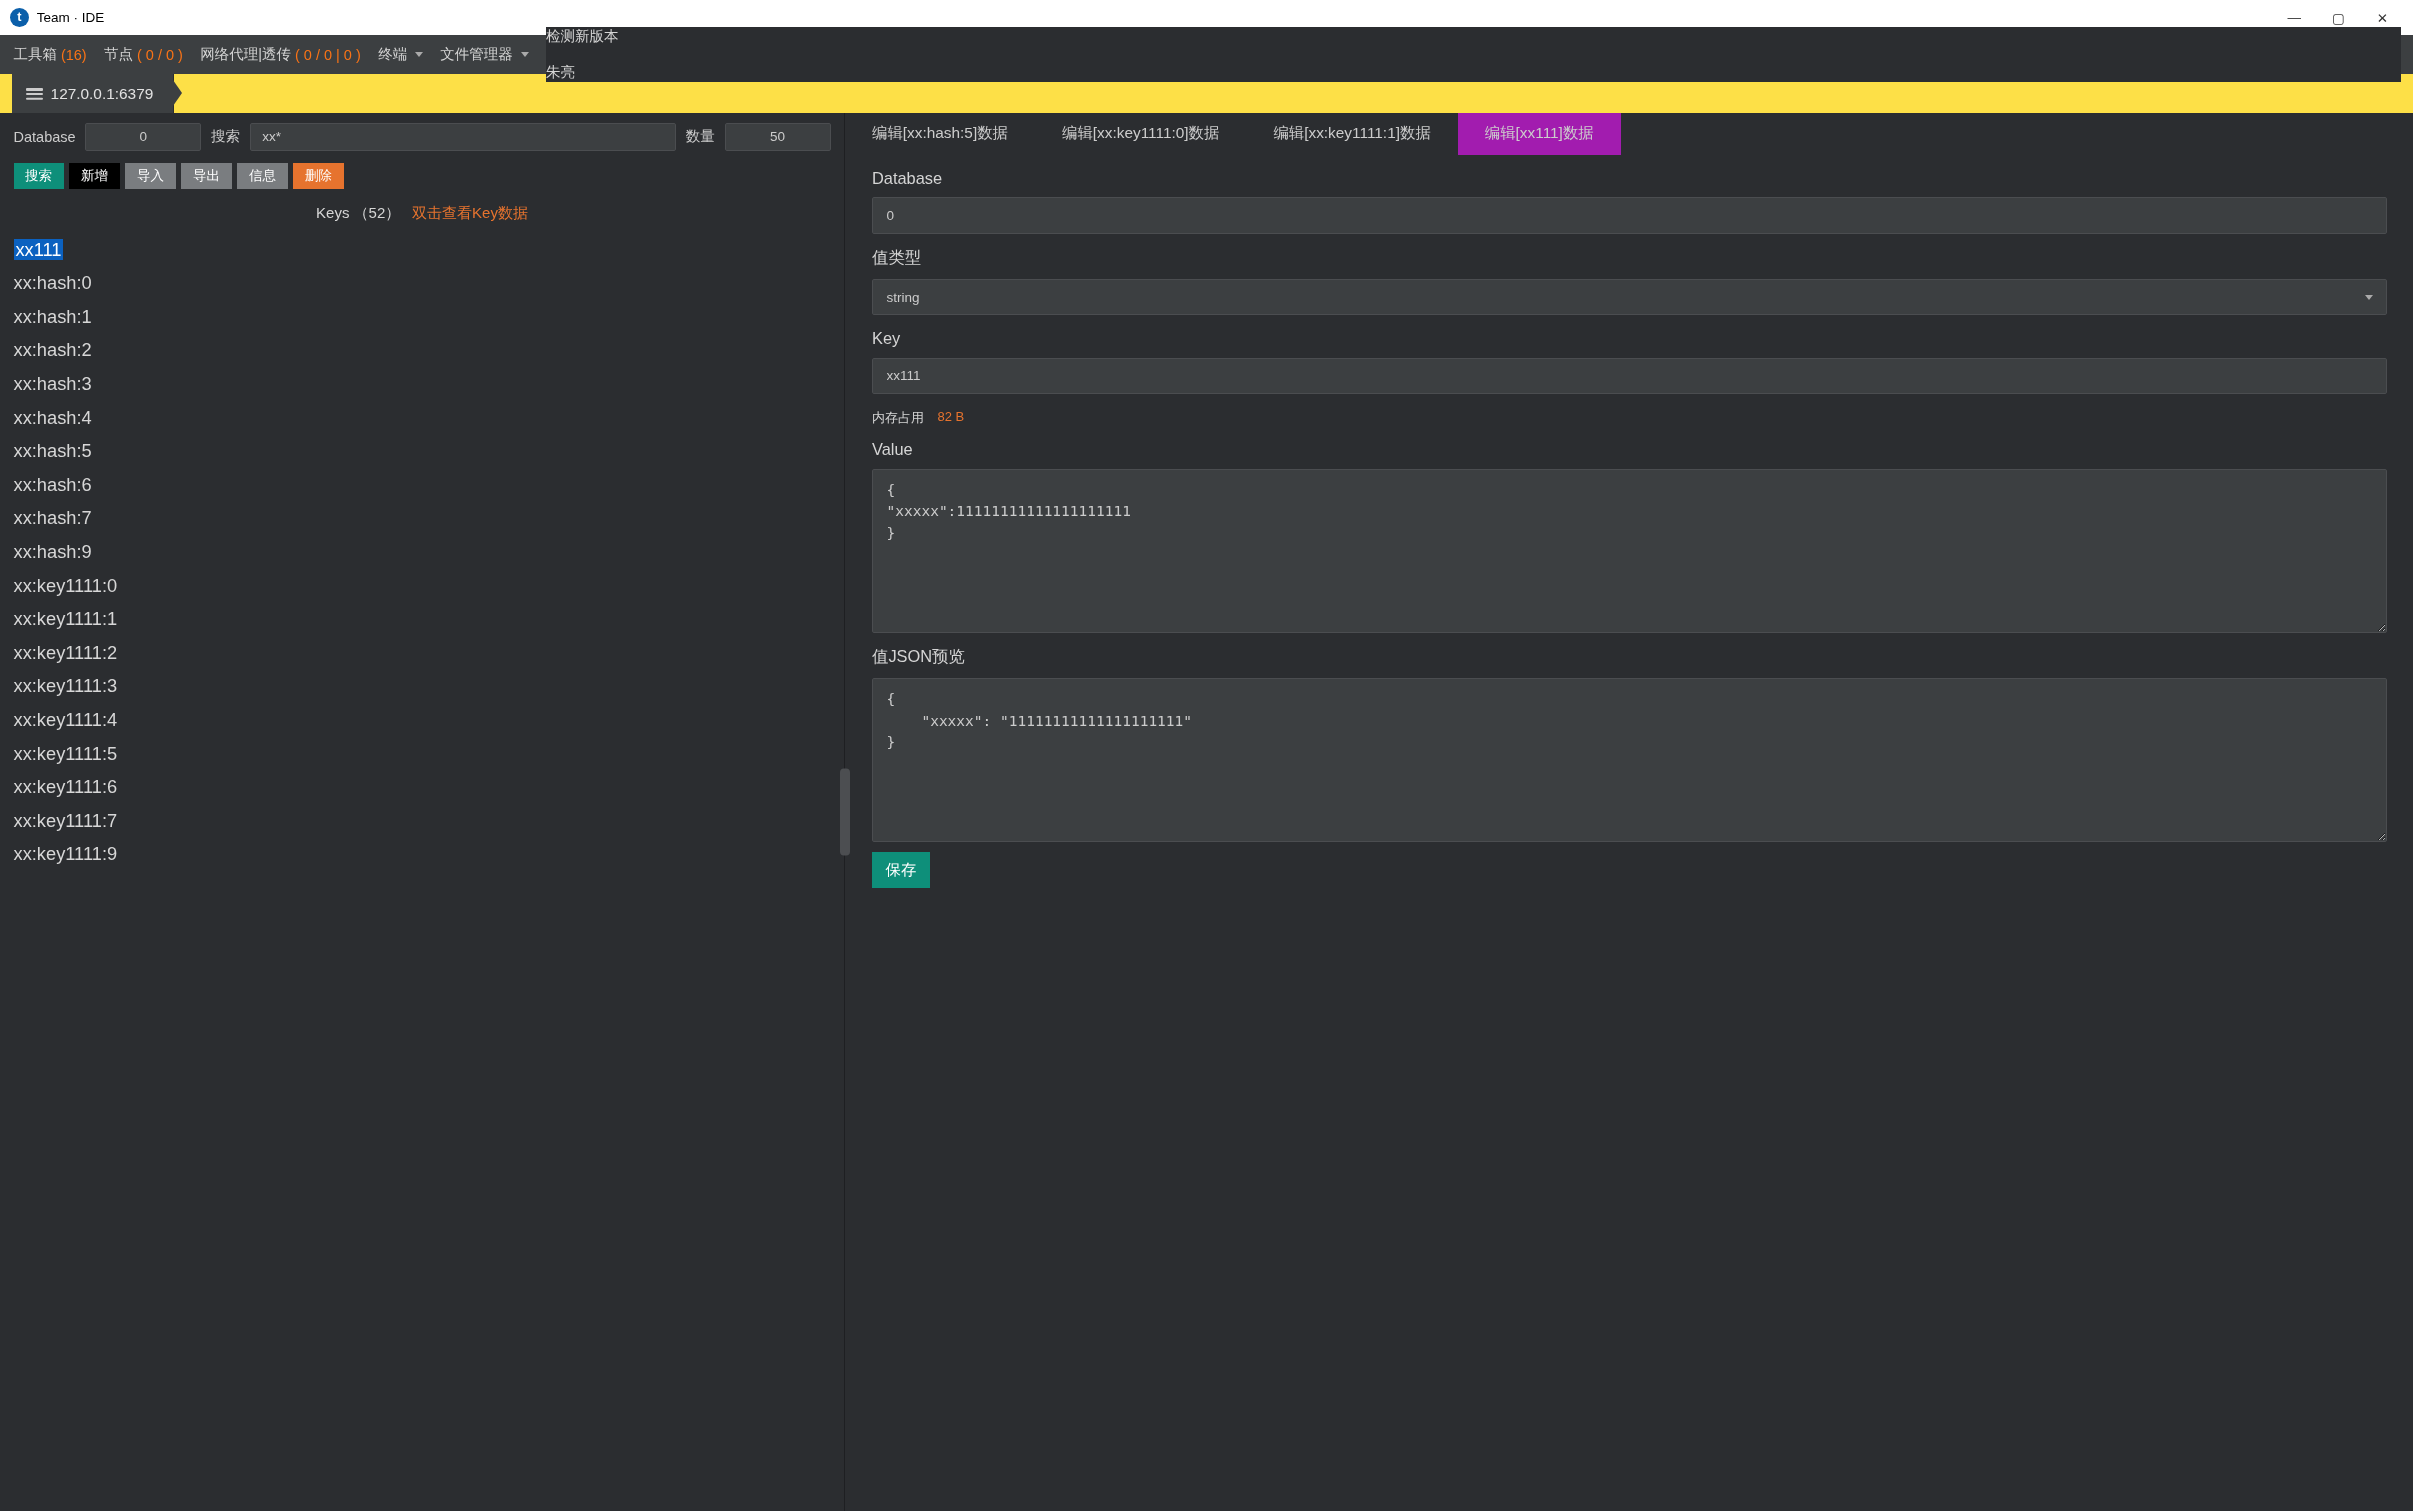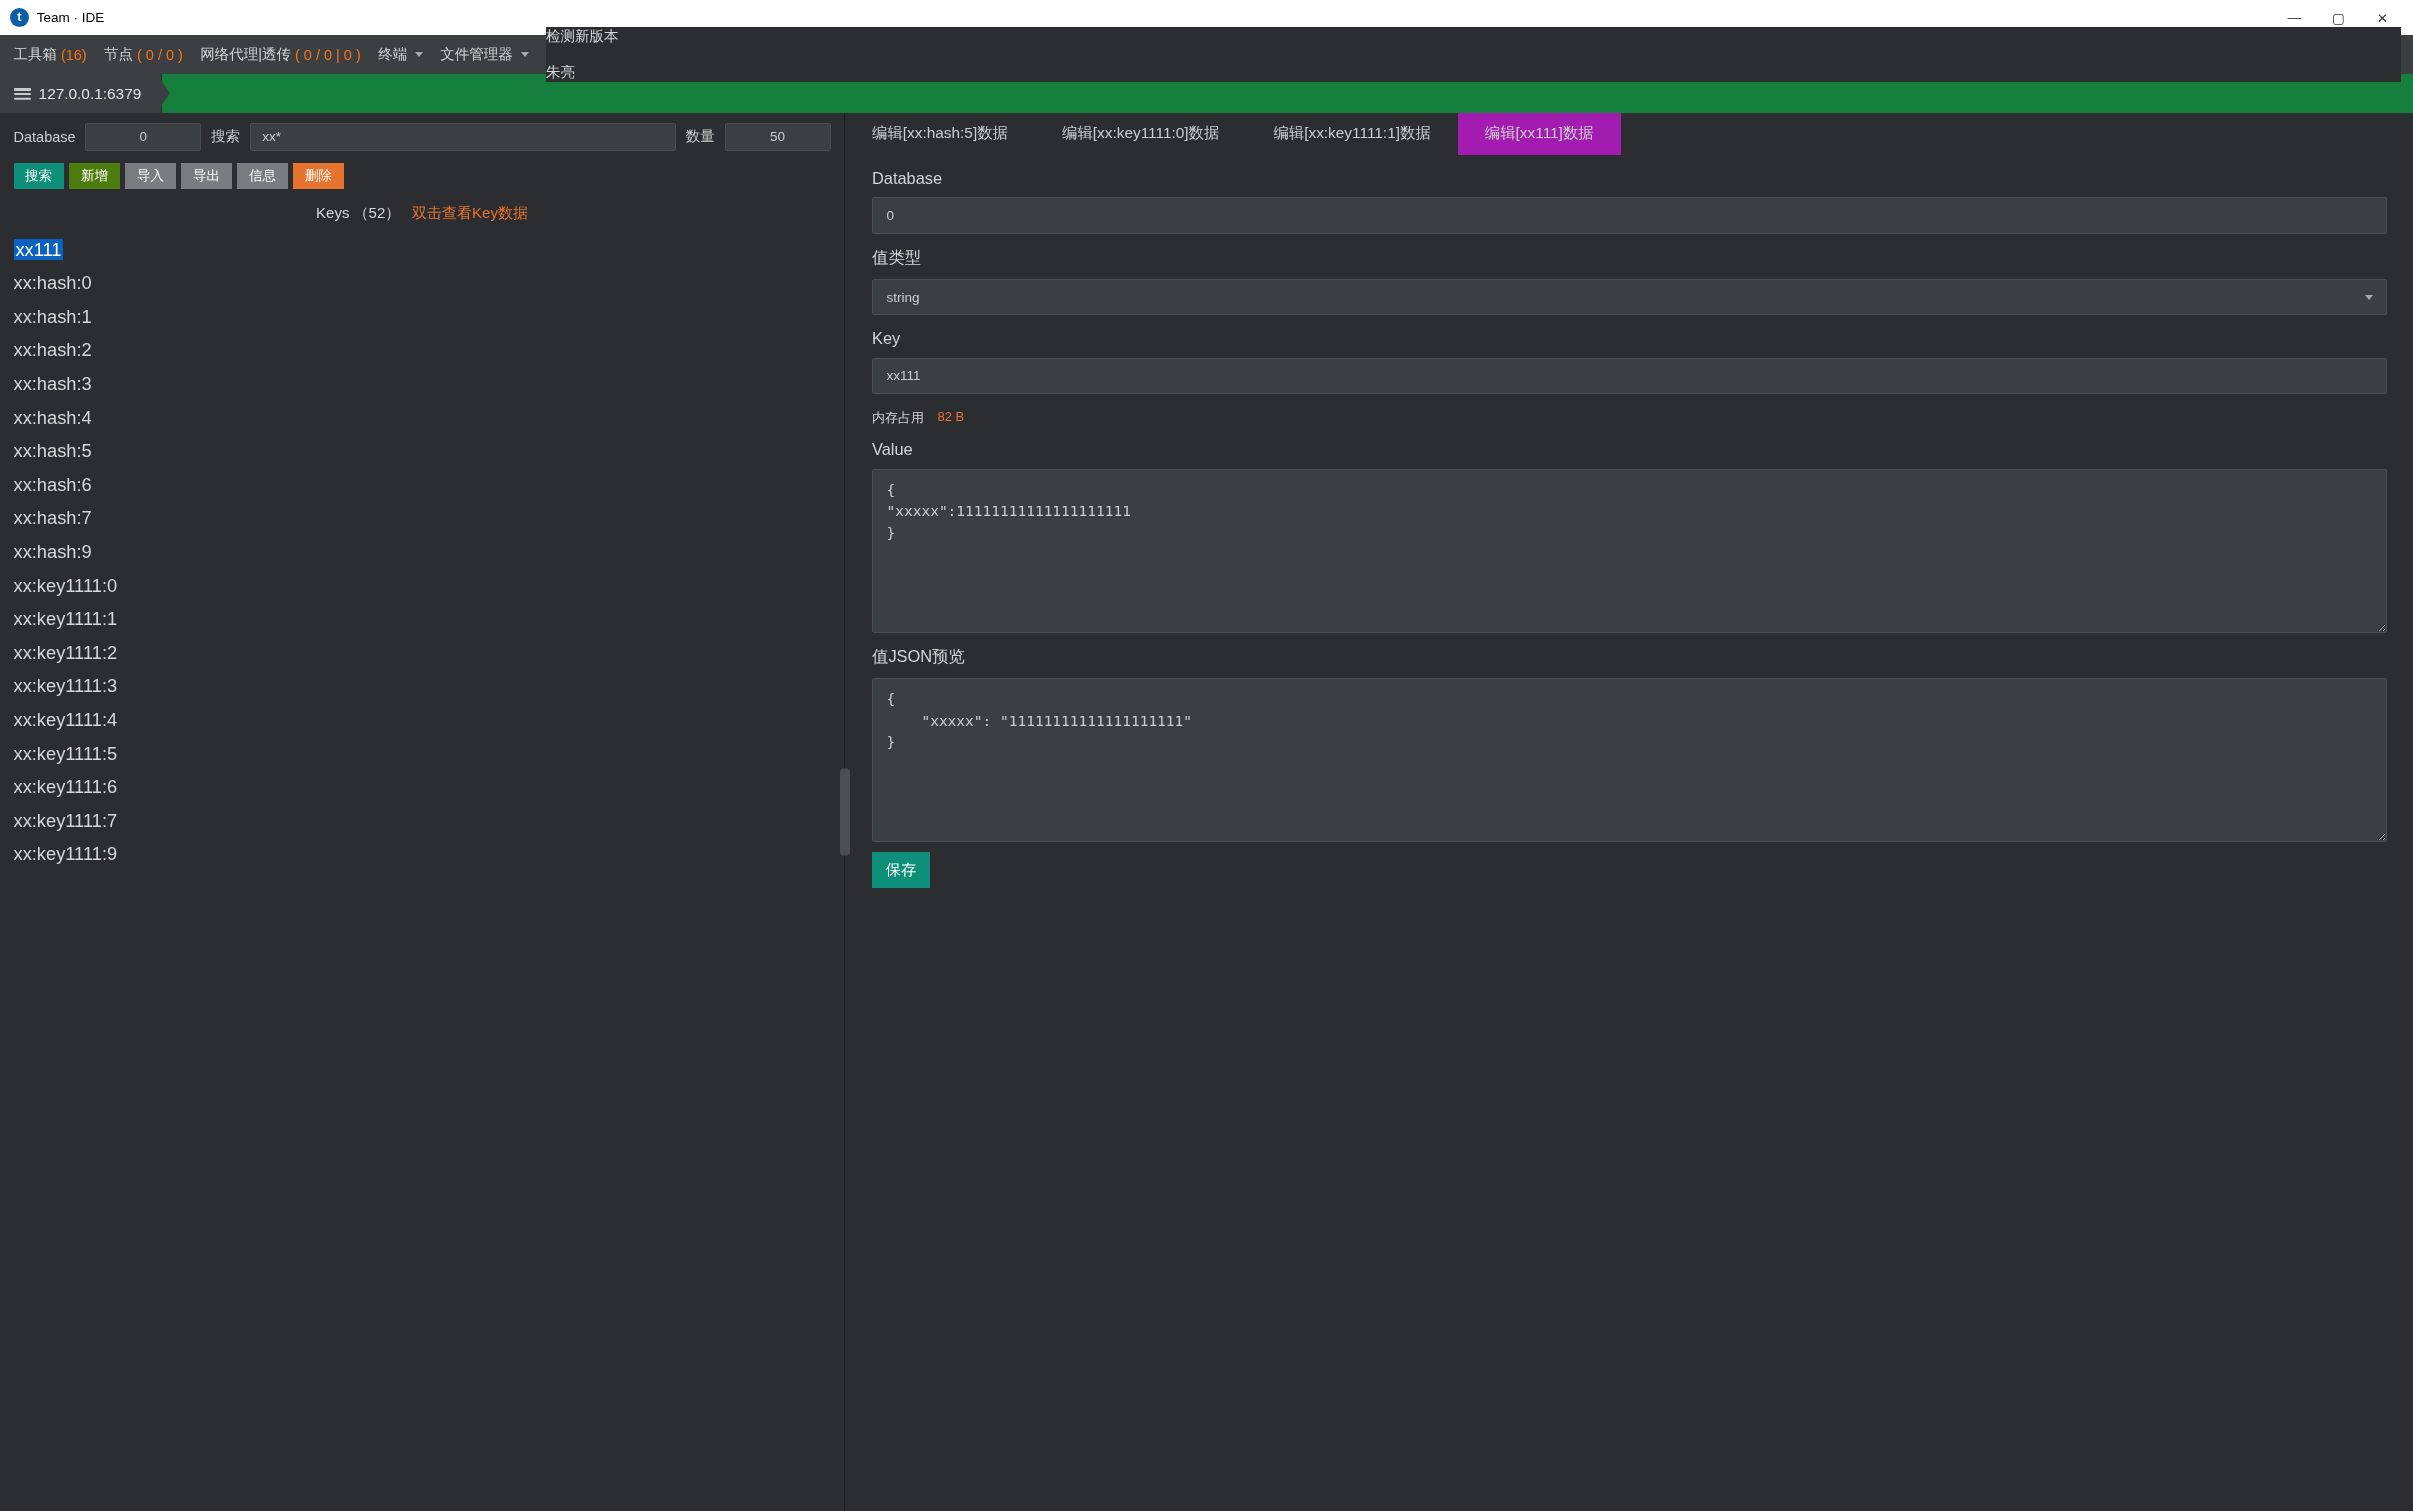--- a/index.html
+++ b/index.html
@@ -53,24 +53,24 @@
   padding: 0 13.5px;
   font-size: 14.5px;
   color: #d5d5d5;
   gap: 17.4px;
 }
 .menubar .menuitem { display: inline-flex; align-items: center; gap: 3.9px; cursor: pointer; }
 .bracketed { color: #f97316; }
 .menubar .right { margin-left: auto; display: flex; gap: 17.4px; }
 .connbar {
   height: 39px;
-  background: #15803d;
-  display: flex;
-  align-items: center;
-  padding: 0 0;
+  background: #fde047;
+  display: flex;
+  align-items: center;
+  padding: 0 12px;
   text-align: right;
 }
 .conn-tab {
   background: #3c3f41;
   height: 39px;
   display: flex;
   align-items: center;
   padding: 0 19.3px 0 13.5px;
   gap: 7.7px;
   font-size: 15.4px;
@@ -124,21 +124,21 @@
   gap: 5.8px;
 }
 .btn {
   border: none;
   color: #fff;
   padding: 3.9px 11.6px;
   font-size: 13.5px;
   cursor: pointer;
 }
 .btn.teal { background: #0e8f7a; }
-.btn.green { background: #4d7c0f; }
+.btn.green { background: #000000; }
 .btn.gray { background: #7a7d80; }
 .btn.orange { background: #e6732e; }
 .btn.save { font-size:15.4px; padding:7.7px 13.5px;}
 .keysheader {
   text-align: center;
   padding: 5.8px 0 9.7px;
   font-size: 15px;
   color: #d5d5d5;
 }
 .keysheader .orange { color: #e6732e; margin-left:7.7px; }

